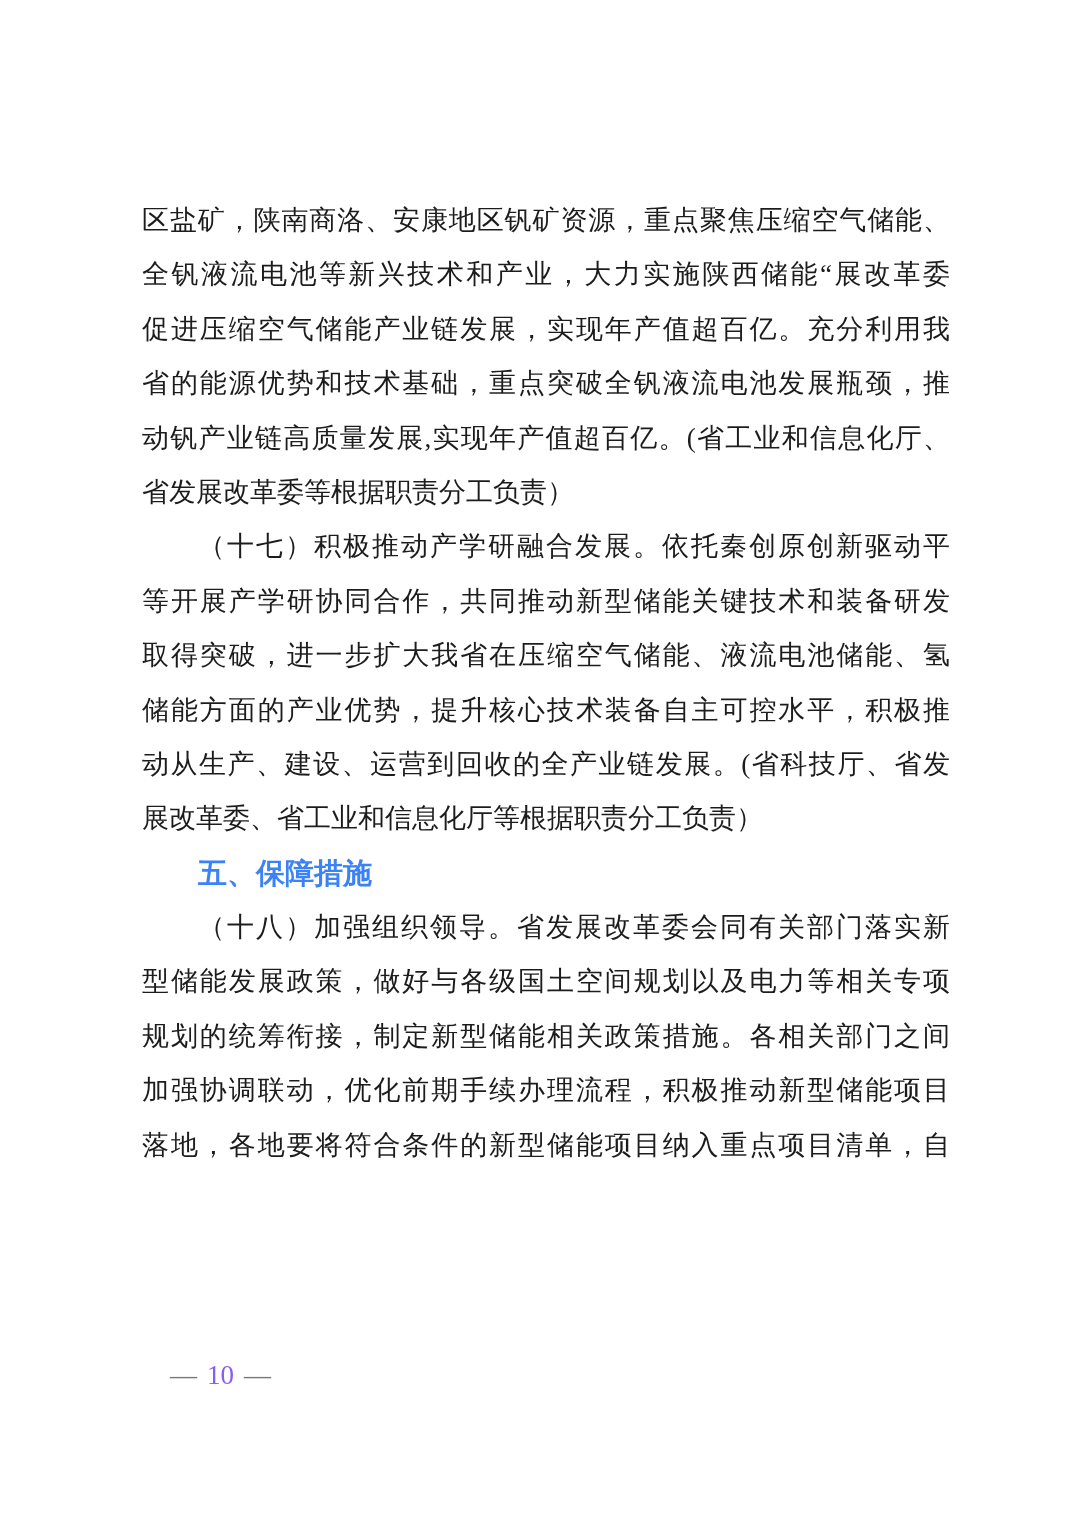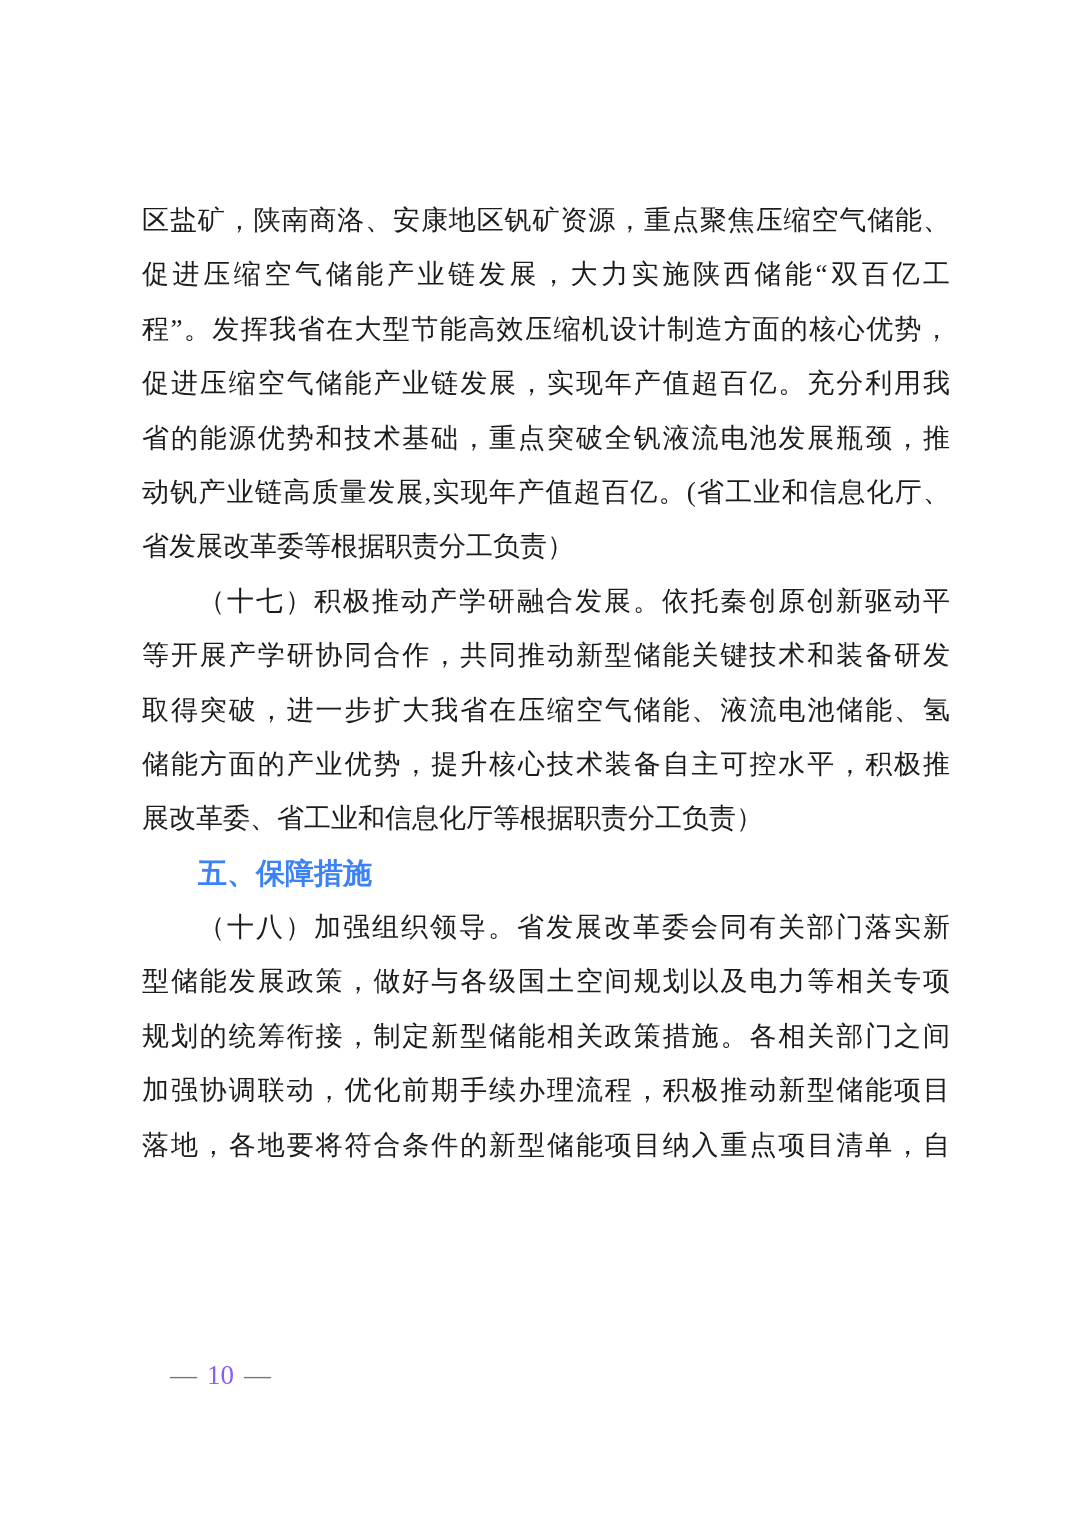--- a/index.html
+++ b/index.html
@@ -70,31 +70,31 @@
   }
 </style>
 </head>
 <body>
 
 <div class="page">
 
   <div class="text-block">
 
     <div class="line">区盐矿，陕南商洛、安康地区钒矿资源，重点聚焦压缩空气储能、</div>
-    <div class="line">促进压缩空气储能产业链发展，大力实施陕西储能“双百亿工</div>
-    <div class="line">程”。发挥我省在大型节能高效压缩机设计制造方面的核心优势，</div>
+    <div class="line">全钒液流电池等新兴技术和产业，大力实施陕西储能“展改革委</div>
     <div class="line">促进压缩空气储能产业链发展，实现年产值超百亿。充分利用我</div>
     <div class="line">省的能源优势和技术基础，重点突破全钒液流电池发展瓶颈，推</div>
     <div class="line">动钒产业链高质量发展,实现年产值超百亿。(省工业和信息化厅、</div>
     <div class="line last">省发展改革委等根据职责分工负责）</div>
 
     <div class="line indent">（十七）积极推动产学研融合发展。依托秦创原创新驱动平</div>
     <div class="line">等开展产学研协同合作，共同推动新型储能关键技术和装备研发</div>
     <div class="line">取得突破，进一步扩大我省在压缩空气储能、液流电池储能、氢</div>
     <div class="line">储能方面的产业优势，提升核心技术装备自主可控水平，积极推</div>
+    <div class="line">动从生产、建设、运营到回收的全产业链发展。(省科技厅、省发</div>
     <div class="line last">展改革委、省工业和信息化厅等根据职责分工负责）</div>
 
     <div class="heading">五、保障措施</div>
 
     <div class="line indent">（十八）加强组织领导。省发展改革委会同有关部门落实新</div>
     <div class="line">型储能发展政策，做好与各级国土空间规划以及电力等相关专项</div>
     <div class="line">规划的统筹衔接，制定新型储能相关政策措施。各相关部门之间</div>
     <div class="line">加强协调联动，优化前期手续办理流程，积极推动新型储能项目</div>
     <div class="line">落地，各地要将符合条件的新型储能项目纳入重点项目清单，自</div>
   </div>

